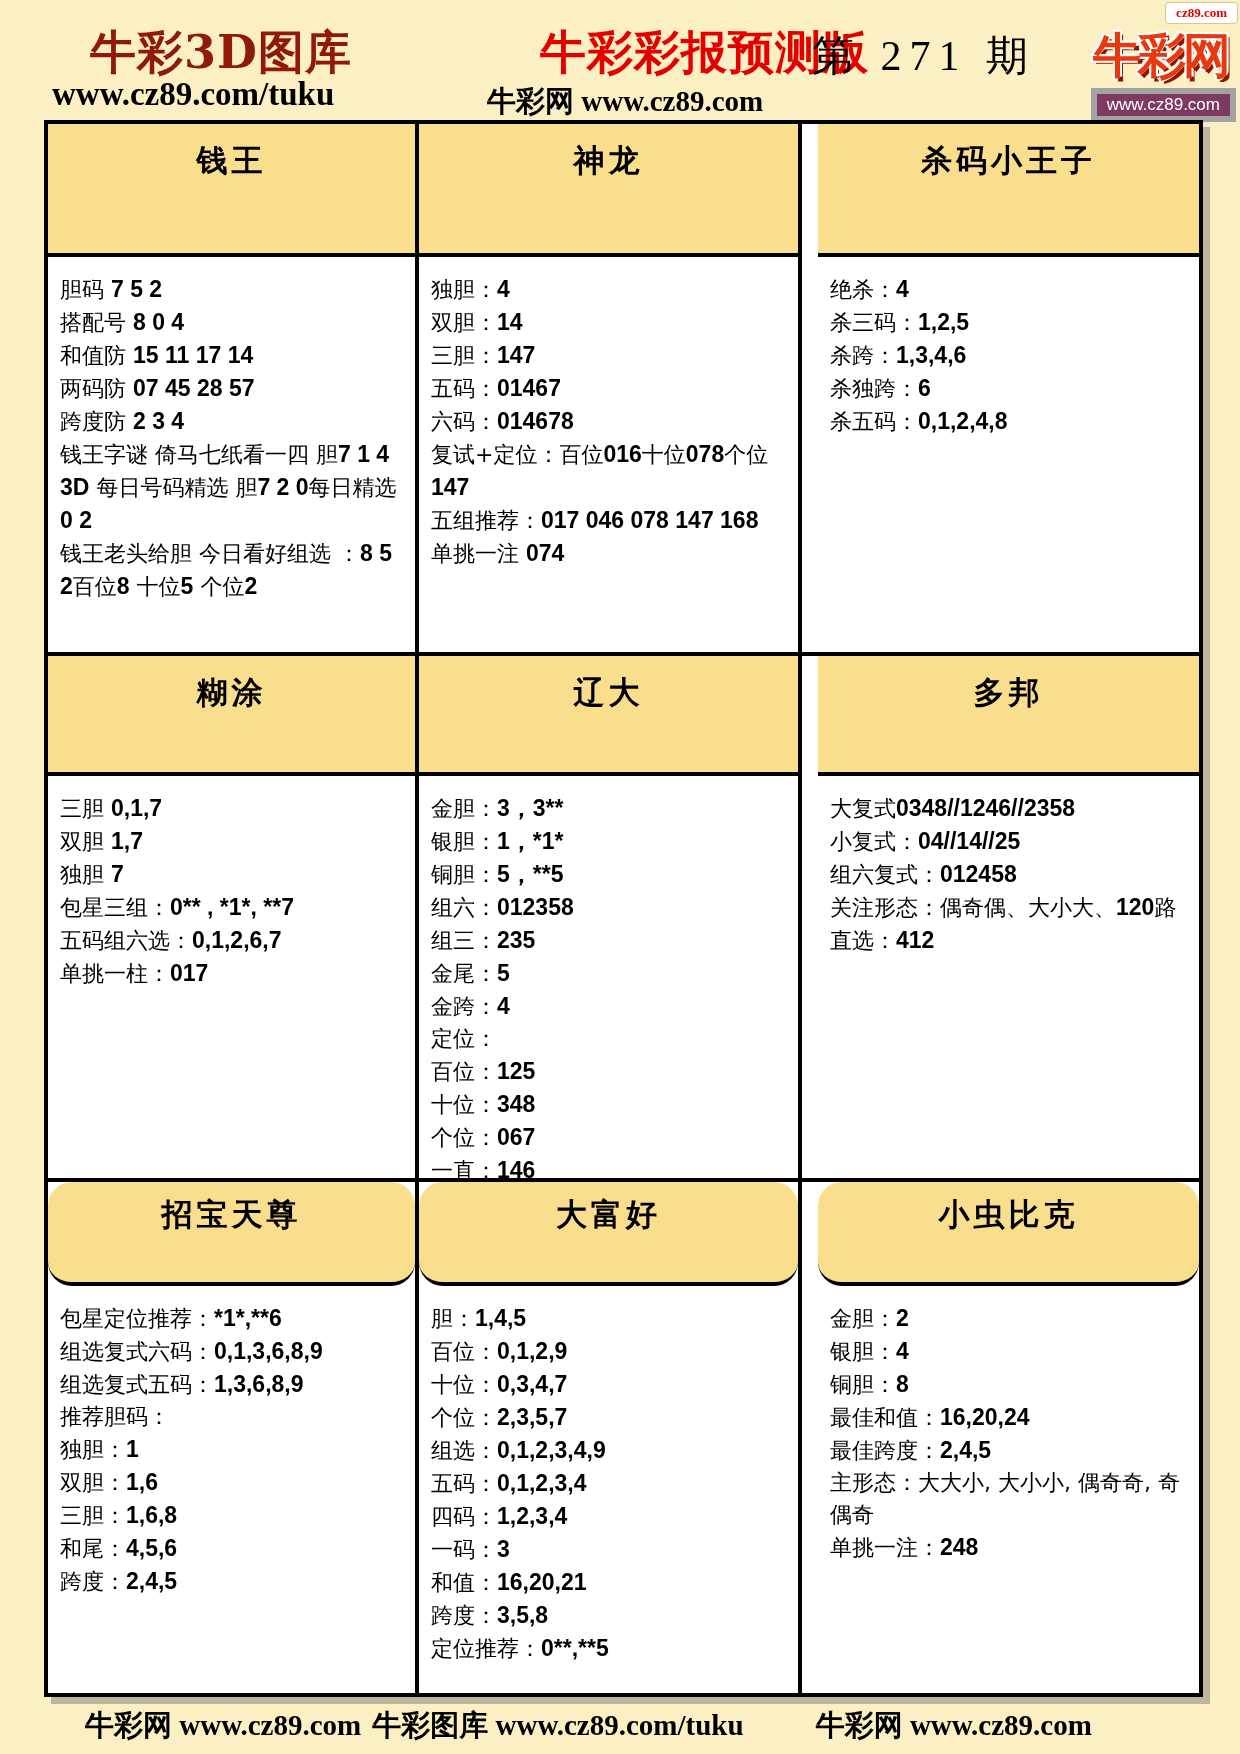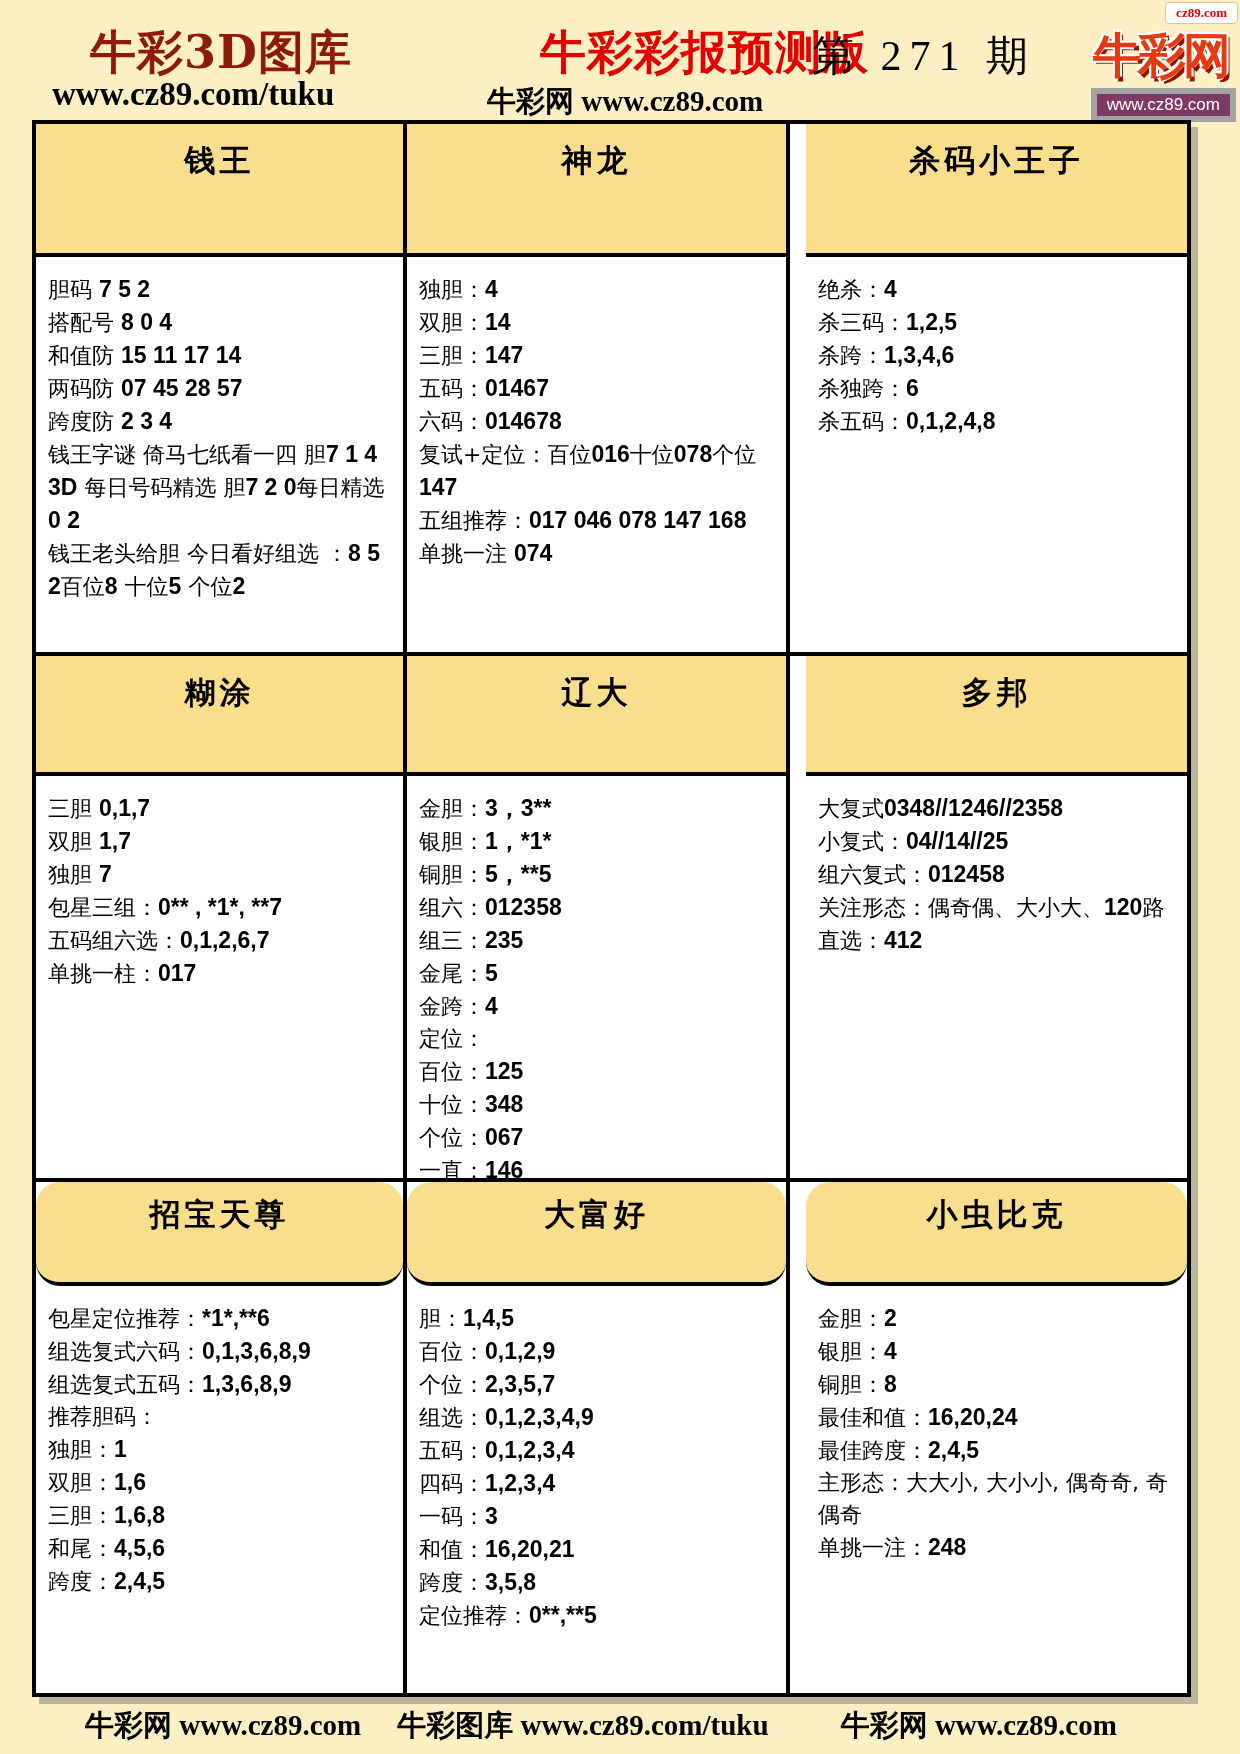--- a/index.html
+++ b/index.html
@@ -23,21 +23,21 @@
   .logo{position:absolute;right:0;top:0;width:200px;height:120px;}
   .logo-top{position:absolute;right:2px;top:2px;background:#fff;border:1px solid #d8c890;border-radius:4px;
       color:#E50000;font-family:"Liberation Serif",serif;font-weight:bold;font-size:13px;padding:2px 10px;}
   .logo-main{position:absolute;right:12px;top:24px;font-family:"DejaVu Serif",serif;font-weight:bold;
       font-size:48px;color:#E8380D;letter-spacing:-3px;
       text-shadow:-2px -2px 0 #fff,2px -2px 0 #fff,-2px 2px 0 #fff,3px 3px 0 #8B1500;}
   .logo-bottom{position:absolute;right:4px;top:88px;background:#7E3A62;border:6px solid #a3a3a3;
       color:#fff;font-size:17px;padding:1px 10px;font-family:"Liberation Sans",sans-serif;}
   
   .grid{
-    position:relative;margin-left:32px;width:1159px;height:1577px;
+    position:relative;margin-left:44px;width:1159px;height:1577px;
     box-sizing:border-box;border:4px solid #000;background:#fff;
     display:grid;
     grid-template-columns:371px 383px 397px;
     grid-template-rows:532px 526px 511px;
     box-shadow:7px 7px 0 rgba(110,110,110,0.45);
   }
   .cell{box-sizing:border-box;border-right:4px solid #000;border-bottom:4px solid #000;overflow:hidden;background:#fff;}
   .cell:nth-child(3n){border-right:none;padding-left:16px;}
   .cell:nth-child(n+7){border-bottom:none;}
   .cell-head{
@@ -51,21 +51,21 @@
   .cell-body{padding:16px 10px 0 12px;font-size:22px;line-height:32px;}
   .line{margin:0;}
   .v{font-family:"Liberation Sans",sans-serif;font-weight:bold;font-size:23px;}
   
   .footer{
     height:57px;display:flex;align-items:center;
     font-family:"Liberation Serif",serif;font-weight:bold;font-size:29px;
     padding-left:85px;
   }
   .footer span{white-space:nowrap;}
-  .f2{margin-left:36px;}
+  .f2{margin-left:11px;}
   .f3{margin-left:72px;}
 </style>
 </head>
 <body>
 
 <div class="header">
   <div class="t1">牛彩3D图库</div>
   <div class="u1">www.cz89.com/tuku</div>
   <div class="t2">牛彩彩报预测版</div>
   <div class="u2">牛彩网 www.cz89.com</div>
@@ -164,20 +164,21 @@
         <div class="line"><span>三胆：</span><span class="v">1,6,8</span></div>
         <div class="line"><span>和尾：</span><span class="v">4,5,6</span></div>
         <div class="line"><span>跨度：</span><span class="v">2,4,5</span></div>
       </div>
     </div>
     <div class="cell">
       <div class="cell-head">大富好</div>
       <div class="cell-body">
         <div class="line"><span>胆：</span><span class="v">1,4,5</span></div>
         <div class="line"><span>百位：</span><span class="v">0,1,2,9</span></div>
+        <div class="line"><span>十位：</span><span class="v">0,3,4,7</span></div>
         <div class="line"><span>个位：</span><span class="v">2,3,5,7</span></div>
         <div class="line"><span>组选：</span><span class="v">0,1,2,3,4,9</span></div>
         <div class="line"><span>五码：</span><span class="v">0,1,2,3,4</span></div>
         <div class="line"><span>四码：</span><span class="v">1,2,3,4</span></div>
         <div class="line"><span>一码：</span><span class="v">3</span></div>
         <div class="line"><span>和值：</span><span class="v">16,20,21</span></div>
         <div class="line"><span>跨度：</span><span class="v">3,5,8</span></div>
         <div class="line"><span>定位推荐：</span><span class="v">0**,**5</span></div>
       </div>
     </div>

